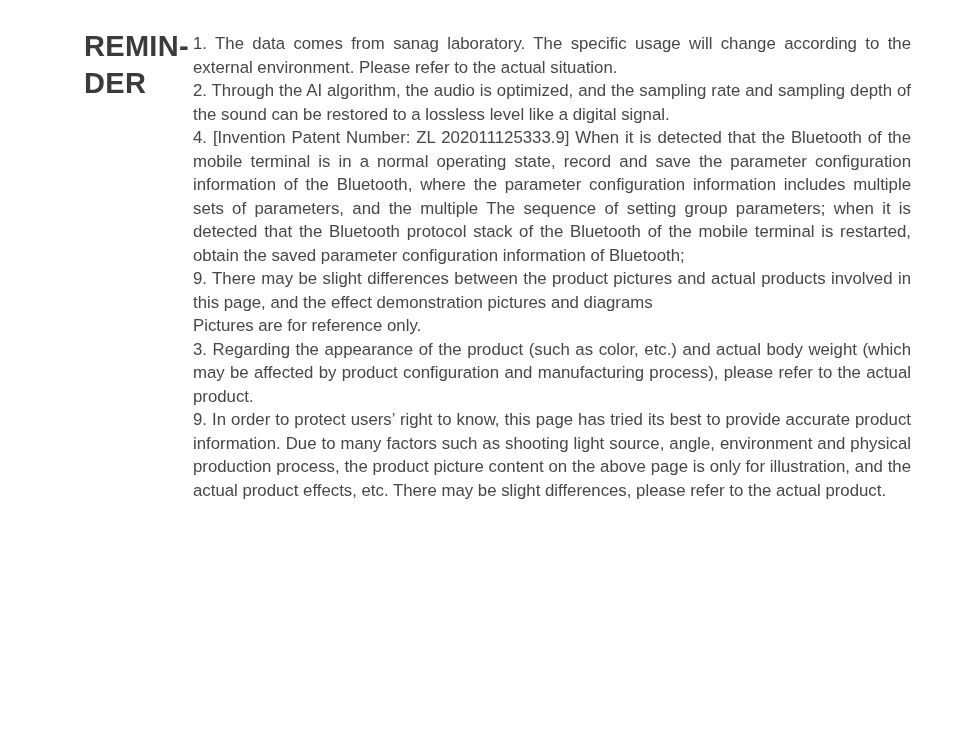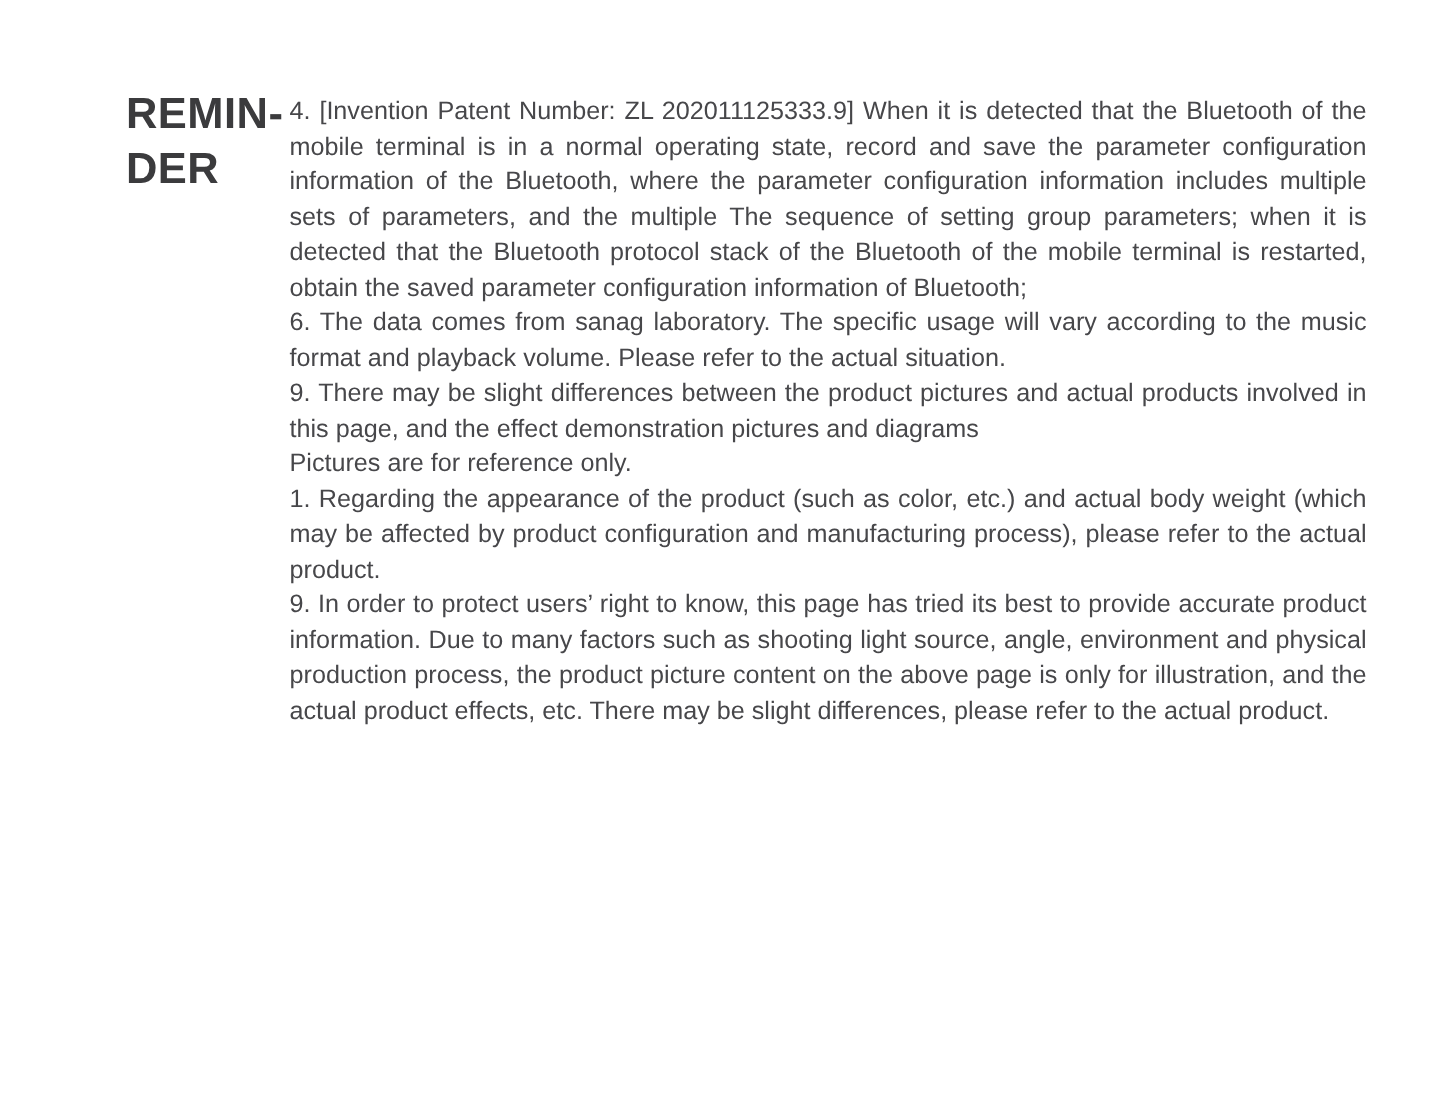--- a/index.html
+++ b/index.html
@@ -10,21 +10,21 @@
   }
   .page {
     position: relative;
     width: 960px;
     height: 740px;
     background: #ffffff;
     overflow: hidden;
     box-sizing: border-box;
     display: flex;
     align-items: flex-start;
-    padding: 58px 43px 0 84px;
+    padding: 28px 43px 0 84px;
   }
   .heading-col {
     flex: 0 0 109px;
     width: 109px;
   }
   .page-title {
     margin: 0;
     font-size: 29px;
     line-height: 37px;
     font-weight: 600;
@@ -49,20 +49,21 @@
 </style>
 </head>
 <body>
 
 <div class="page">
   <aside class="heading-col">
     <h1 class="page-title">REMIN-
 DER</h1>
   </aside>
   <div class="text-col">
+    <p>1. The data comes from sanag laboratory. The specific usage will change according to the external environment. Please refer to the actual situation.</p>
+    <p>2. Through the AI algorithm, the audio is optimized, and the sampling rate and sampling depth of the sound can be restored to a lossless level like a digital signal.</p>
     <p>4. [Invention Patent Number: ZL 202011125333.9] When it is detected that the Bluetooth of the mobile terminal is in a normal operating state, record and save the parameter configuration information of the Bluetooth, where the parameter configuration information includes multiple sets of parameters, and the multiple The sequence of setting group parameters; when it is detected that the Bluetooth protocol stack of the Bluetooth of the mobile terminal is restarted, obtain the saved parameter configuration information of Bluetooth;</p>
-    <p>6. The data comes from sanag laboratory. The specific usage will vary according to the music format and playback volume. Please refer to the actual situation.</p>
     <p>9. There may be slight differences between the product pictures and actual products involved in this page, and the effect demonstration pictures and diagrams
 Pictures are for reference only.</p>
-    <p>1. Regarding the appearance of the product (such as color, etc.) and actual body weight (which may be affected by product configuration and manufacturing process), please refer to the actual product.</p>
+    <p>3. Regarding the appearance of the product (such as color, etc.) and actual body weight (which may be affected by product configuration and manufacturing process), please refer to the actual product.</p>
     <p>9. In order to protect users’ right to know, this page has tried its best to provide accurate product information. Due to many factors such as shooting light source, angle, environment and physical production process, the product picture content on the above page is only for illustration, and the actual product effects, etc. There may be slight differences, please refer to the actual product.</p>
   </div>
 </div>
 
 </body></html>

